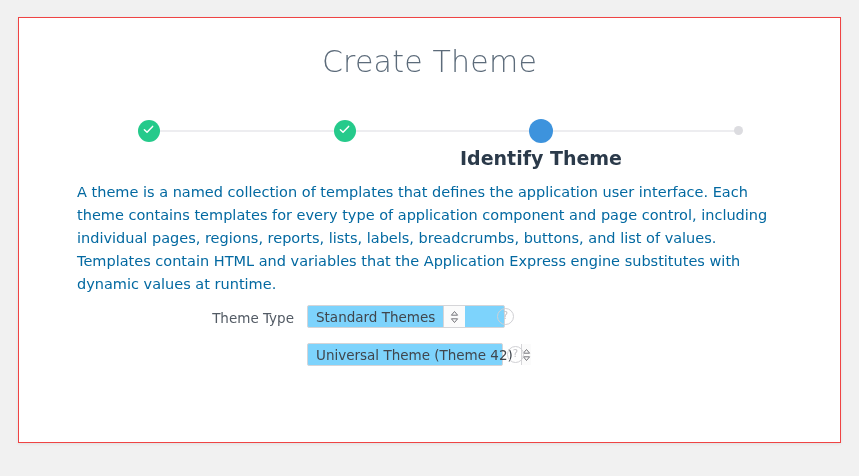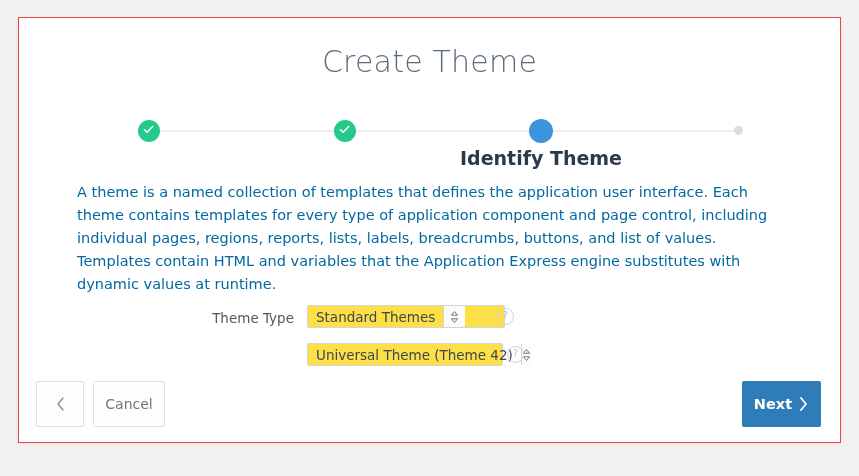--- a/index.html
+++ b/index.html
@@ -129,21 +129,21 @@
     font-size: 13.5px;
     color: #525a64;
     font-family: "DejaVu Sans", sans-serif;
   }
   .select-wrap {
     position: absolute;
     left: 288px;
     top: 0;
     height: 23px;
     border: 1px solid #d5d5d8;
-    background: #fde047;
+    background: #7dd3fc;
     border-radius: 2px;
     box-sizing: border-box;
     display: flex;
     align-items: stretch;
   }
   .select-text {
     padding: 0 8px;
     display: flex;
     align-items: center;
     font-size: 13.5px;
@@ -283,28 +283,14 @@
             <path d="M4.5 1.5 L7.6 5.2 L1.4 5.2 Z" fill="none" stroke="#74747a" stroke-width="1"></path>
             <path d="M4.5 12.5 L7.6 8.8 L1.4 8.8 Z" fill="none" stroke="#74747a" stroke-width="1"></path>
           </svg>
         </div>
       </div>
       <div class="help-icon" style="left:488px;">?</div>
     </div>
 
   </div>
 
-  <div id="footer">
-    <div class="btn-plain" id="back-button">
-      <svg width="11" height="16" viewBox="0 0 11 16">
-        <path d="M8 2 L3 8 L8 14" fill="none" stroke="#8a9099" stroke-width="1.4" stroke-linecap="round" stroke-linejoin="round"></path>
-      </svg>
-    </div>
-    <div class="btn-plain" id="cancel-button">Cancel</div>
-    <div id="next-button">
-      <span>Next</span>
-      <svg class="chev" width="11" height="16" viewBox="0 0 11 16">
-        <path d="M3 2 L8 8 L3 14" fill="none" stroke="#ffffff" stroke-width="1.8" stroke-linecap="round" stroke-linejoin="round"></path>
-      </svg>
-    </div>
-  </div>
 
 </div>
 
 </body></html>

